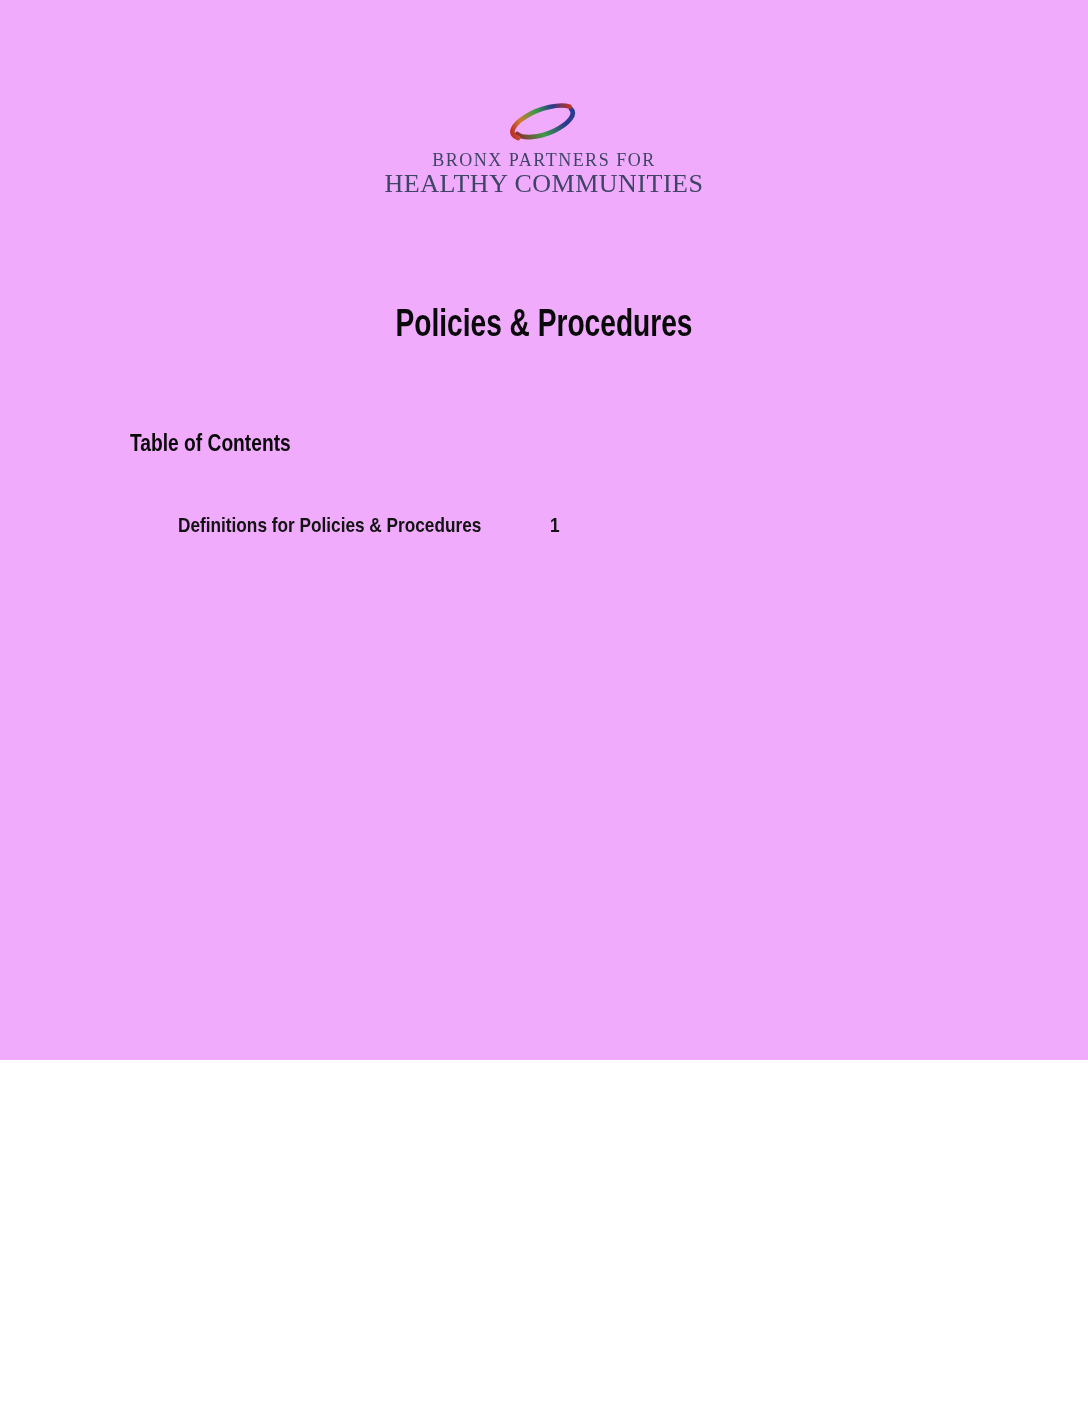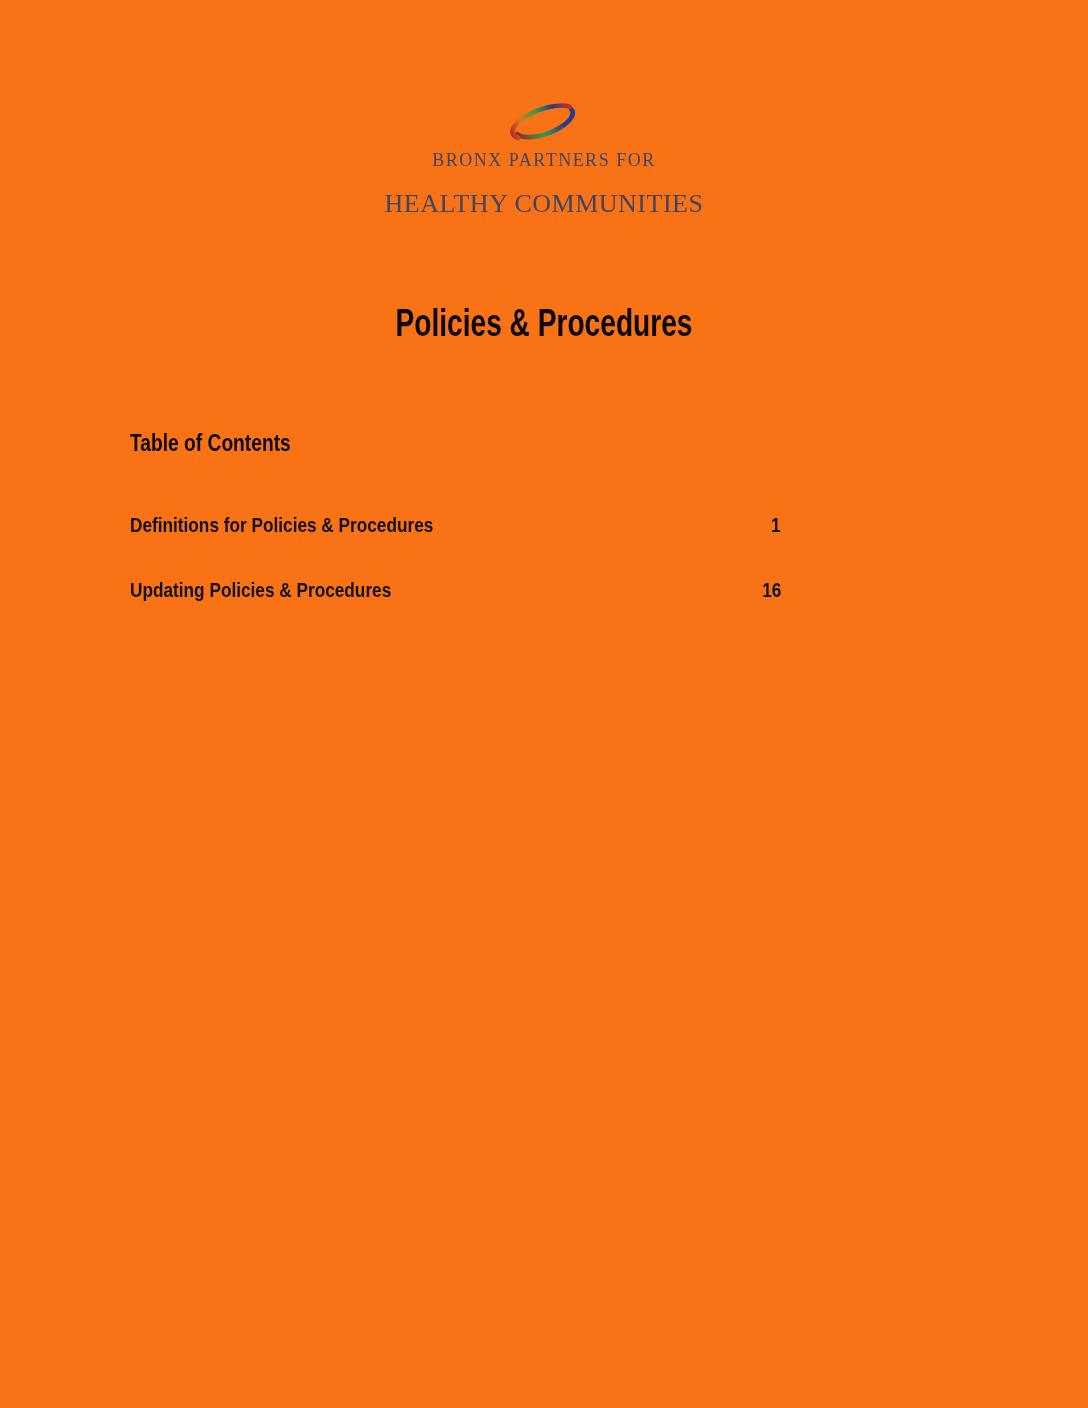--- a/index.html
+++ b/index.html
@@ -3,22 +3,22 @@
 <meta charset="utf-8">
 <style>
   html, body {
     margin: 0;
     padding: 0;
     background: #ffffff;
   }
   .page {
     position: relative;
     width: 1088px;
-    height: 1408px;
-    background: #f97316;
+    height: 1060px;
+    background: #f0abfc;
     overflow: hidden;
     font-family: "Liberation Sans", sans-serif;
     color: #111111;
   }
 
   
   .logo-swirl {
     position: absolute;
     top: 96px;
     left: 508px;
@@ -42,21 +42,20 @@
     position: absolute;
     top: 171px;
     left: 0;
     width: 100%;
     text-align: center;
     font-family: "Liberation Serif", serif;
     font-size: 26px;
     letter-spacing: 0.5px;
     line-height: 1;
     color: #3e4564;
-    margin-top: 20px;
   }
 
   
   .doc-title {
     position: absolute;
     top: 304px;
     left: 0;
     width: 100%;
     text-align: center;
     margin: 0;
@@ -84,23 +83,23 @@
     white-space: nowrap;
   }
   .toc-list {
     position: absolute;
     top: 514px;
     left: 130px;
     width: 651px;
   }
   .toc-row {
     display: flex;
-    justify-content: space-between;
     align-items: flex-start;
     height: 65px;
+    margin-left: 48px;
   }
   .toc-label {
     font-size: 21px;
     font-weight: bold;
     line-height: 22px;
     color: #131313;
     transform: scaleX(0.82);
     transform-origin: 0 50%;
     white-space: nowrap;
   }
@@ -151,19 +150,15 @@
     <div class="toc-row">
       <span class="toc-label">Definitions for Policies &amp; Procedures</span>
       <span class="toc-page">1</span>
     </div>
 
 
 
 
 
 
-    <div class="toc-row">
-      <span class="toc-label">Updating Policies &amp; Procedures</span>
-      <span class="toc-page">16</span>
-    </div>
   </div>
 
 </div>
 
 </body></html>

